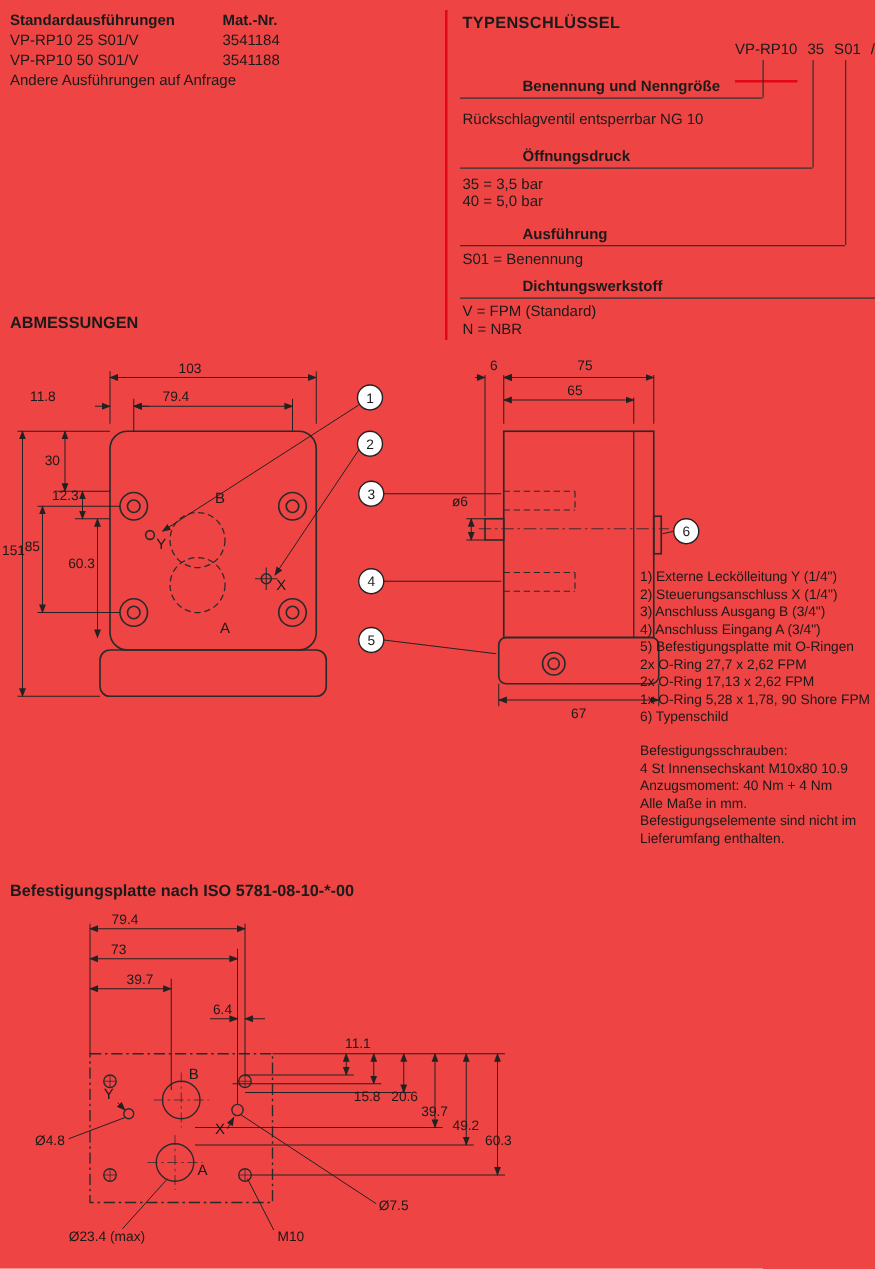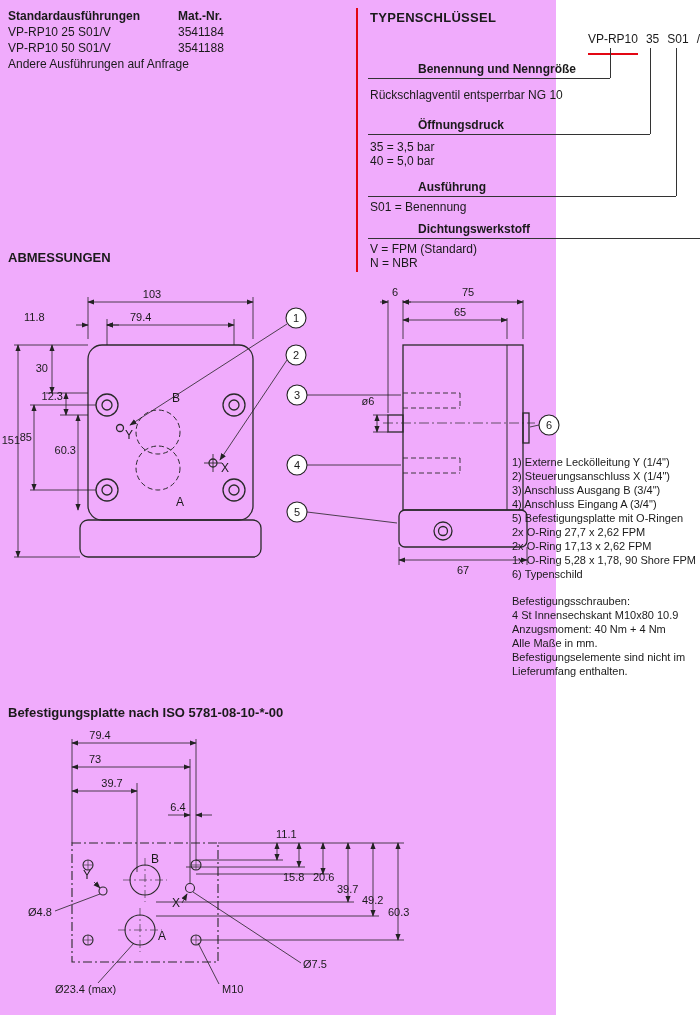--- a/index.html
+++ b/index.html
@@ -1,30 +1,30 @@
 <!DOCTYPE html>
 <html><head>
 <meta charset="utf-8">
 <style>
   * { margin:0; padding:0; box-sizing:border-box; }
   html,body { background:#fff; }
   body { width:700px; height:1015px; font-family:"Liberation Sans", sans-serif; color:#1a1a1a; position:relative; overflow:hidden; }
-  .page { position:absolute; left:0; top:0; width:556px; height:1015px; background:#f0abfc; }
+  .page { position:absolute; left:0; top:0; width:700px; height:1015px; background:#ef4444; }
   .b { font-weight:bold; }
 
   
   .std { position:absolute; left:8px; top:8px; width:322px; font-size:12px; line-height:16px; }
   .std-grid { display:grid; grid-template-columns:170px auto; }
   .std-note { margin-top:0; }
 
   
   .ts { position:absolute; left:356px; top:8px; width:356px; height:264px; border-left:2px solid #e30613; }
   .ts-title { position:absolute; left:12px; top:2px; font-size:13px; font-weight:bold; letter-spacing:.3px; }
   .ts-code { position:absolute; top:24px; right:4px; font-size:12px; display:flex; gap:8px; white-space:nowrap; }
-  .code-model { border-bottom:2px solid #e30613; padding-bottom:7px; }
+  .code-model { border-bottom:2px solid #e30613; padding-bottom:18px; }
   .hline { position:absolute; left:10px; height:1px; background:#333; }
   .vline { position:absolute; width:1px; background:#333; }
   .ts-label { position:absolute; left:12px; font-size:12px; font-weight:bold; white-space:nowrap;margin-left:48px; }
   .ts-text { position:absolute; left:12px; font-size:12px; white-space:nowrap; }
 
   .sec-title { position:absolute; left:8px; font-size:13px; font-weight:bold; }
 
   .legend { position:absolute; left:512px; top:455px; font-size:11px; line-height:14px; white-space:nowrap; }
   .legend .gap { height:13px; }
 

